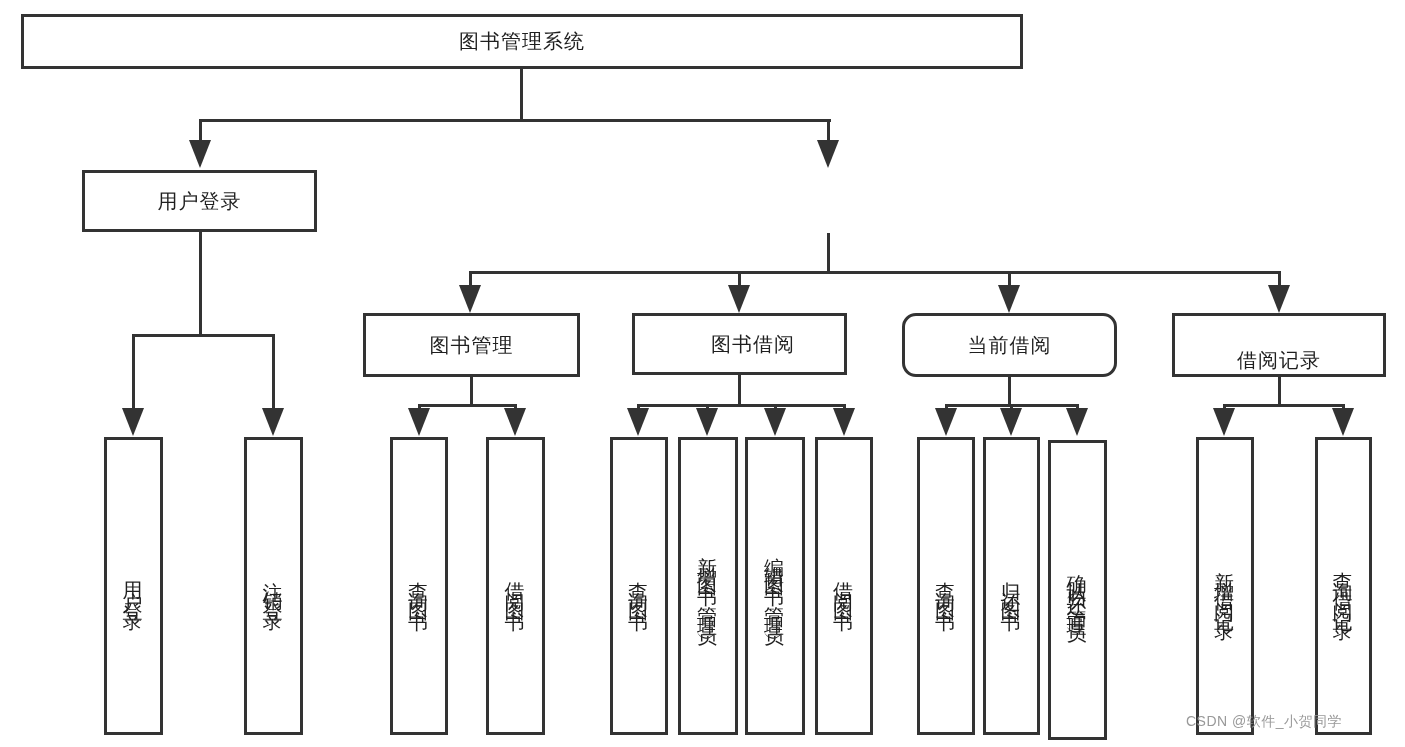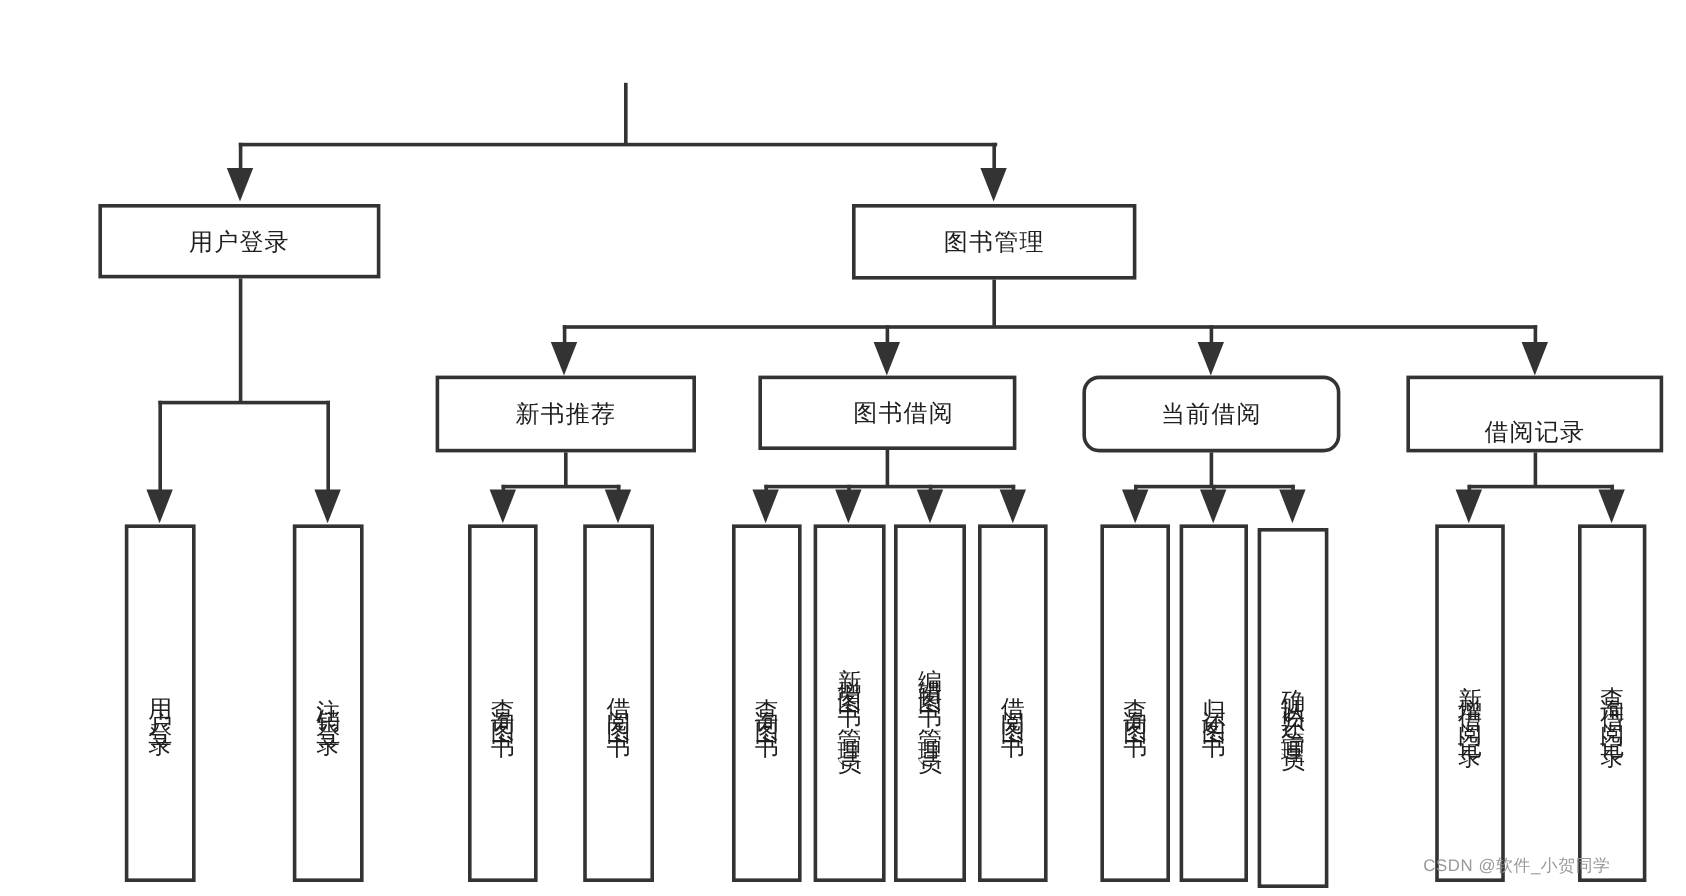--- a/index.html
+++ b/index.html
@@ -62,33 +62,33 @@
     z-index:6;
     letter-spacing:0.5px;
     white-space:nowrap;
   }
 </style>
 </head>
 <body>
 
 <div class="canvas">
 
+  <div class="box" style="left:21px;top:14px;width:1002px;height:55px;">
+    <span>图书管理系统</span>
+  </div>
 
   <div class="vline" style="left:520px;top:69px;height:51px;"></div>
   <div class="hline" style="left:199px;top:119px;width:632px;"></div>
   <div class="vline" style="left:199px;top:119px;height:24px;"></div>
   <div class="arrow" style="left:189px;top:140px;"></div>
   <div class="vline" style="left:827px;top:119px;height:24px;"></div>
   <div class="arrow" style="left:817px;top:140px;"></div>
 
   <div class="box" style="left:82px;top:170px;width:235px;height:62px;">
     <span>用户登录</span>
-  </div>
-  <div class="box" style="left:710px;top:170px;width:237px;height:63px;">
-    <span>图书管理</span>
   </div>
 
   <div class="vline" style="left:199px;top:232px;height:104px;"></div>
   <div class="hline" style="left:132px;top:334px;width:143px;"></div>
   <div class="vline" style="left:132px;top:334px;height:76px;"></div>
   <div class="arrow" style="left:122px;top:408px;"></div>
   <div class="vline" style="left:272px;top:334px;height:76px;"></div>
   <div class="arrow" style="left:262px;top:408px;"></div>
 
   <div class="vline" style="left:827px;top:233px;height:40px;"></div>
@@ -96,21 +96,21 @@
   <div class="vline" style="left:469px;top:271px;height:16px;"></div>
   <div class="arrow" style="left:459px;top:285px;"></div>
   <div class="vline" style="left:738px;top:271px;height:16px;"></div>
   <div class="arrow" style="left:728px;top:285px;"></div>
   <div class="vline" style="left:1008px;top:271px;height:16px;"></div>
   <div class="arrow" style="left:998px;top:285px;"></div>
   <div class="vline" style="left:1278px;top:271px;height:16px;"></div>
   <div class="arrow" style="left:1268px;top:285px;"></div>
 
   <div class="box" style="left:363px;top:313px;width:217px;height:64px;">
-    <span>新书推荐</span>
+    <span>图书管理</span>
   </div>
   <div class="box" style="left:632px;top:313px;width:215px;height:62px;padding-left:27px;">
     <span>图书借阅</span>
   </div>
   <div class="box" style="left:902px;top:313px;width:215px;height:64px;border-radius:14px;">
     <span>当前借阅</span>
   </div>
   <div class="box" style="left:1172px;top:313px;width:214px;height:64px;align-items:flex-end;">
     <span>借阅记录</span>
   </div>

